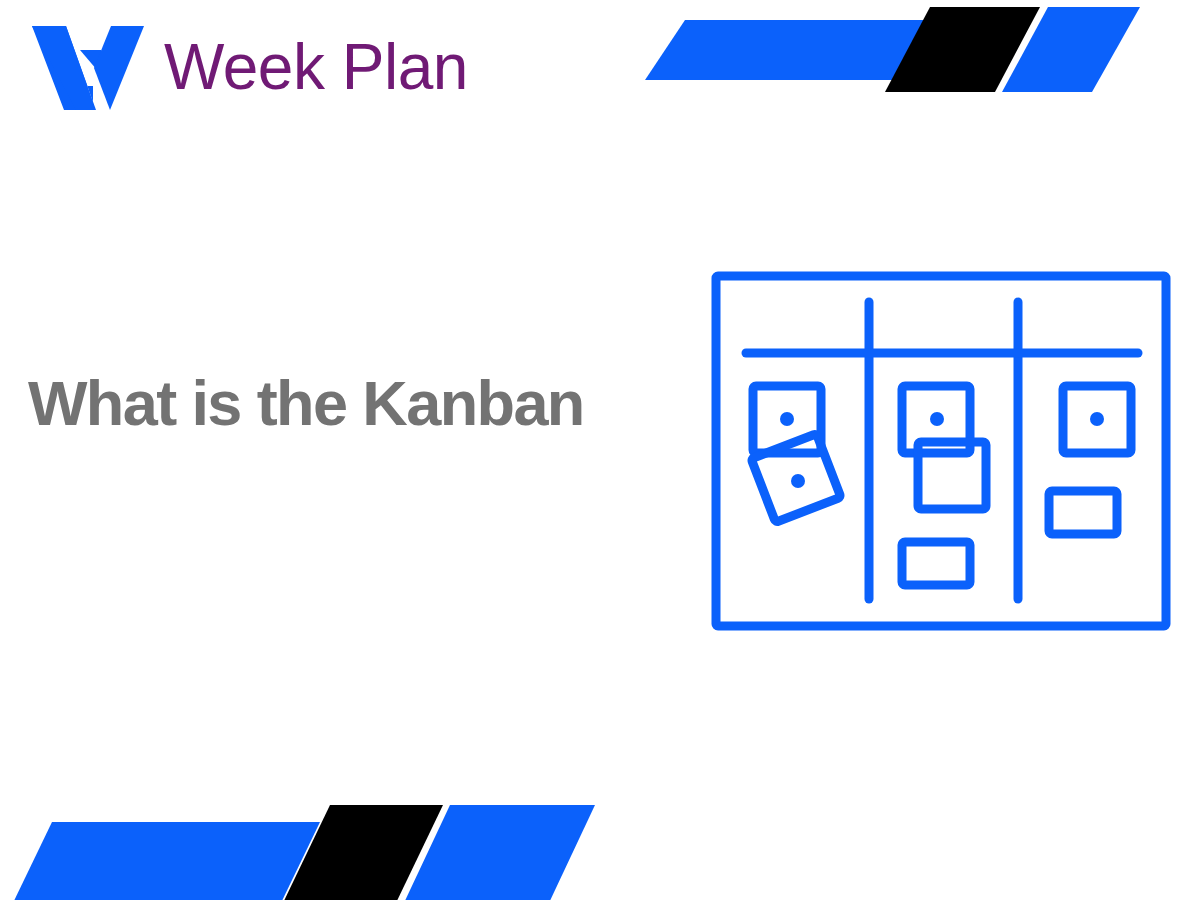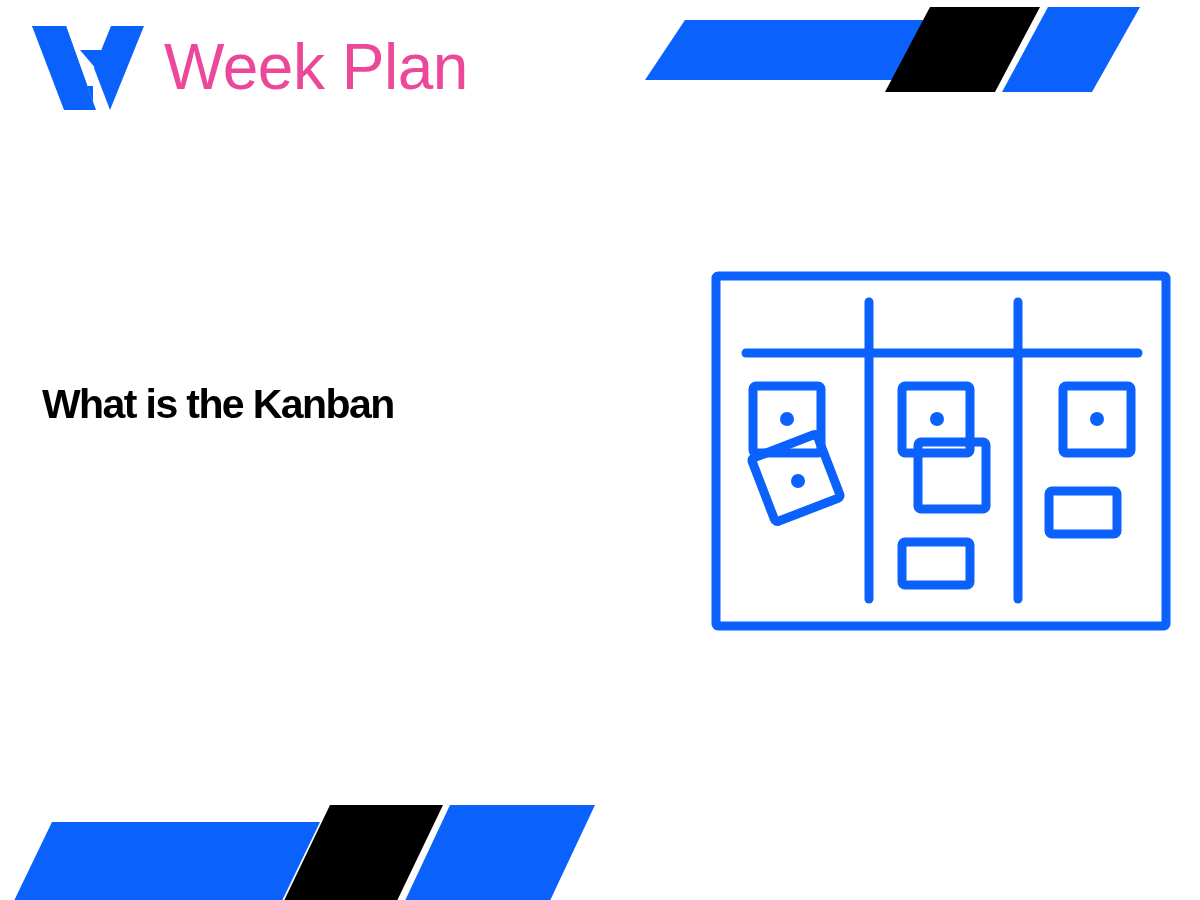--- a/index.html
+++ b/index.html
@@ -33,47 +33,47 @@
   .brand-mark {
     width: 116px;
     height: 86px;
     display: block;
   }
   .brand-name {
     font-family: "Liberation Sans", sans-serif;
     font-size: 64px;
     font-weight: 400;
     letter-spacing: -0.5px;
-    color: #ec4899;
+    color: #701a75;
     line-height: 1;
     white-space: nowrap;
   }
 
   
   .banner {
     position: absolute;
     pointer-events: none;
   }
   .banner svg { display: block; }
   .banner-top   { left: 640px; top: 0px;   width: 560px; height: 115px; }
   .banner-bottom{ left: 0px;   top: 795px; width: 620px; height: 110px; }
 
   
   .headline {
     position: absolute;
     left: 28px;
     top: 368px;
     width: 680px;
-    margin: 14px;
+    margin: 0;
     font-family: "Liberation Sans", sans-serif;
-    font-size: 41px;
+    font-size: 63px;
     font-weight: 700;
     line-height: 1.12;
     letter-spacing: -1.6px;
-    color: #000000;
+    color: #737373;
   }
 
   
   .illustration {
     position: absolute;
     left: 706px;
     top: 266px;
     width: 470px;
     height: 370px;
   }

